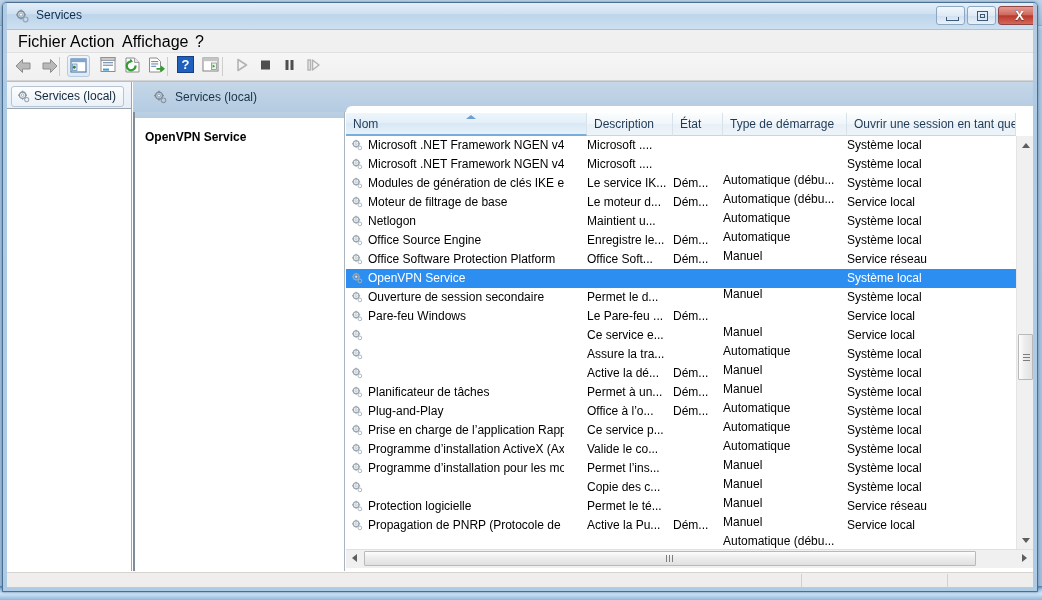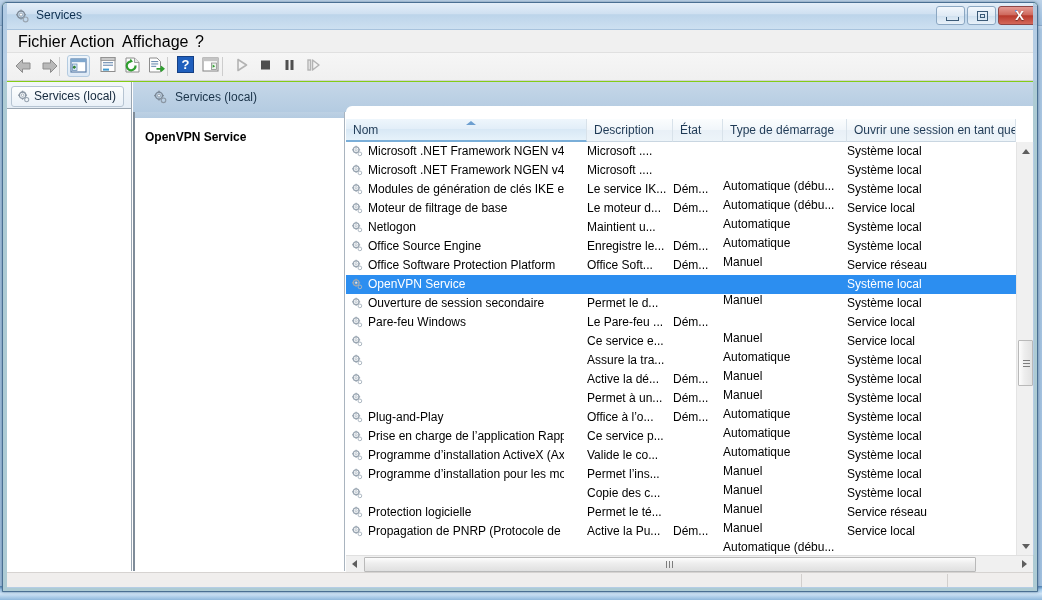--- a/index.html
+++ b/index.html
@@ -18,21 +18,21 @@
   #bd-line{position:absolute;left:0;top:25px;width:1042px;height:1px;background:rgba(120,150,180,.55);}
   #bd-sep1{position:absolute;left:678px;top:2px;width:1px;height:22px;background:rgba(150,150,120,.6);}
   #bd-sep2{position:absolute;left:758px;top:2px;width:1px;height:22px;background:rgba(150,150,120,.6);}
   #bd-bottom{position:absolute;left:0;bottom:0;width:1042px;height:14px;
     background:linear-gradient(180deg,#4d7ead 0%,#9cc6ea 25%,#cfe4f6 55%,#8fb8dc 100%);}
 
   
   #window{position:absolute;left:2px;top:2px;width:1034px;height:588px;
     border:1px solid #4a6f92;border-radius:5px 5px 0 0;
     box-shadow:0 0 3px rgba(40,70,100,.55);
-    background:#84cc16;overflow:hidden;}
+    background:#7dd3fc;overflow:hidden;}
   #win-frame{position:absolute;left:0;top:0;width:1034px;height:588px;
     border:4px solid rgba(176,202,227,.93);border-top:none;border-radius:0 0 0 0;
     box-sizing:border-box;pointer-events:none;}
 
   
   #titlebar{position:relative;height:26px;
     background:linear-gradient(180deg,#e4eef8 0%,#cfe0f1 42%,#bcd4ea 45%,#cde0f1 100%);
     border-bottom:1px solid #a8c3dd;}
   #title-icon{position:absolute;left:11px;top:5px;width:16px;height:16px;}
   #title-text{position:absolute;left:33px;top:5px;font-size:12px;color:#0c2e4e;}
@@ -85,21 +85,21 @@
   #detail{position:absolute;left:0;top:0;width:212px;height:459px;
     background:linear-gradient(180deg,#c5d7e8 0%,#b4cbe1 7px,#ffffff 7px,#ffffff 100%);
     border-right:1px solid #a9b4bf;box-sizing:border-box;}
   #detail-inner{position:absolute;left:0;top:0;width:211px;height:459px;background:#fff;}
   #detail-top-band{position:absolute;left:0;top:0;width:211px;height:6px;
     background:linear-gradient(180deg,#bdd1e4,#b4cbe1);}
   #detail-title{position:absolute;left:12px;top:18px;font-size:12px;font-weight:bold;color:#000;}
   #detail-leftedge{position:absolute;left:0;top:0;width:2px;height:459px;background:#7f8c99;}
 
   
-  #listview{position:absolute;left:213px;top:6px;width:687px;height:459px;background:#fff;
+  #listview{position:absolute;left:213px;top:0;width:687px;height:459px;background:#fff;
     border-top:1px solid #fff;}
   #lv-round{position:absolute;left:213px;top:-6px;width:687px;height:8px;background:#fff;
     border-top-left-radius:6px;}
   .lv-head{position:absolute;top:0;height:23px;box-sizing:border-box;
     background:linear-gradient(180deg,#fbfdfe 0%,#f1f6fa 48%,#e8f0f7 50%,#edf4f9 100%);
     border-right:1px solid #d8e2ea;border-bottom:1px solid #c9d6e1;
     font-size:12px;color:#1f3a55;line-height:23px;padding-left:7px;overflow:hidden;white-space:nowrap;}
   .lv-head.sorted{background:linear-gradient(180deg,#eef6fc 0%,#e2eef8 48%,#d8e8f5 50%,#e6f2fa 100%);
     border-bottom:2px solid #7aaed8;}
   .sort-arrow{position:absolute;left:50%;top:2px;width:0;height:0;
@@ -606,20 +606,21 @@
                     <circle cx="7" cy="6.6" r="3.3" fill="none" stroke="#9aa6b2" stroke-width="1.4"></circle>
                     <circle cx="7" cy="6.6" r="1.3" fill="#fff" stroke="#aab5c0" stroke-width=".9"></circle>
                     <g fill="#9aa6b2">
                       <rect x="6.3" y="2" width="1.4" height="1.7"></rect>
                       <rect x="6.3" y="9.5" width="1.4" height="1.7"></rect>
                       <rect x="2.4" y="5.9" width="1.7" height="1.4"></rect>
                       <rect x="9.9" y="5.9" width="1.7" height="1.4"></rect>
                     </g>
                     <circle cx="11.3" cy="11.3" r="2.1" fill="none" stroke="#aab5c0" stroke-width="1.1"></circle>
                   </svg></span>
+                <span class="cell c-name">Planificateur de tâches</span>
                 <span class="cell c-desc">Permet à un...</span>
                 <span class="cell c-etat">Dém...</span>
                 <span class="cell c-type">Automatique</span>
                 <span class="cell c-log">Système local</span>
               </div>
               <div class="row">
                 <span class="gear"><svg width="14" height="14" viewBox="0 0 16 16">
                     <circle cx="7" cy="6.6" r="3.3" fill="none" stroke="#9aa6b2" stroke-width="1.4"></circle>
                     <circle cx="7" cy="6.6" r="1.3" fill="#fff" stroke="#aab5c0" stroke-width=".9"></circle>
                     <g fill="#9aa6b2">

